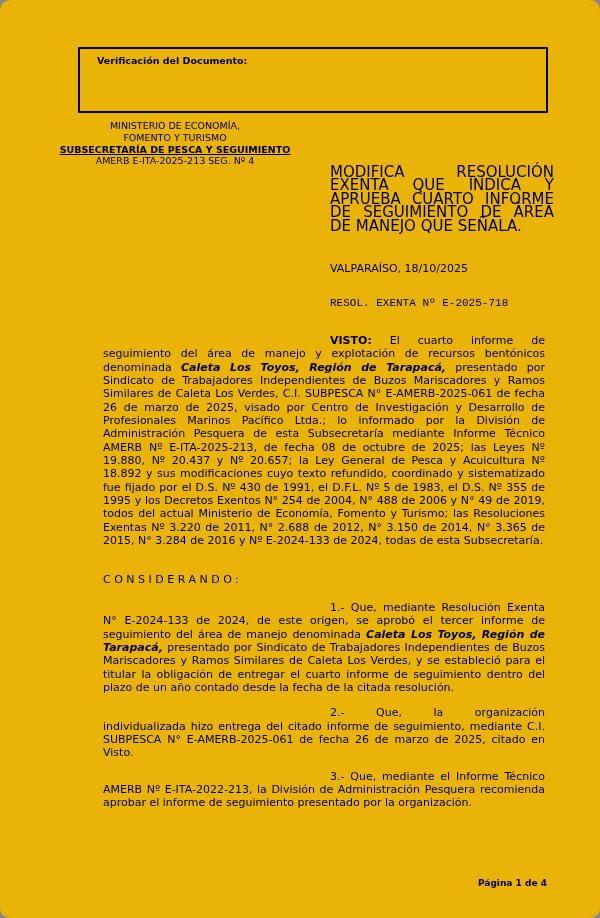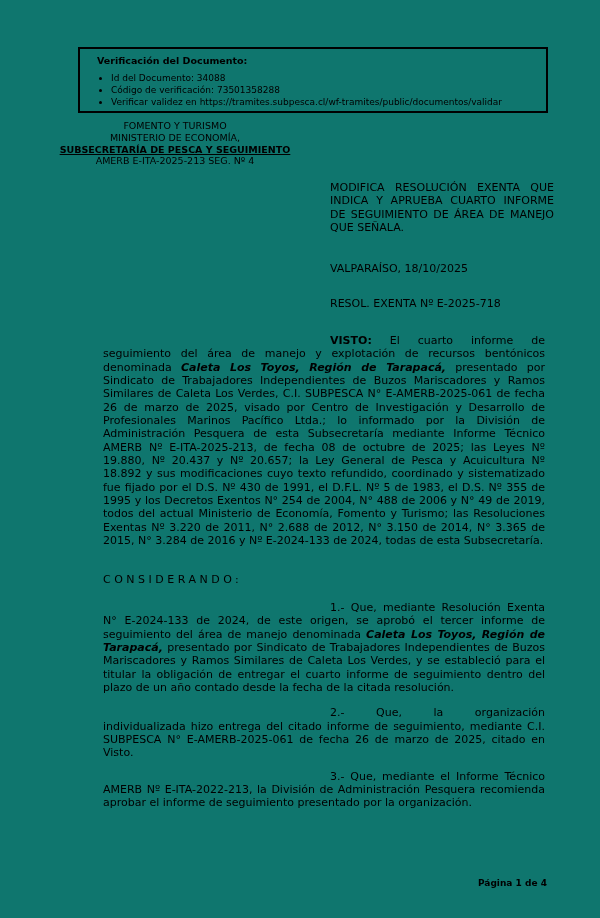--- a/index.html
+++ b/index.html
@@ -1,25 +1,26 @@
 <!DOCTYPE html>
 <html><head>
 <meta charset="utf-8">
 <style>
   * { margin: 0; padding: 0; box-sizing: border-box; }
   html, body { background: #888; }
   .page {
     position: relative;
     width: 600px;
     height: 918px;
-    background: #0f766e;
+    background: #eab308;
     color: #000000;
     font-family: "DejaVu Sans", sans-serif;
     overflow: hidden;
     margin: 0 auto;
+    border-radius: 10px;
   }
   
   .verify-box {
     position: absolute;
     left: 78px; top: 47px;
     width: 470px; height: 66px;
     border: 2px solid #000;
     padding: 6px 10px 0 17px;
   }
   .verify-title {
@@ -45,35 +46,36 @@
     font-size: 9.5px;
     line-height: 11.8px;
   }
   .letterhead .subsec {
     font-weight: bold;
     text-decoration: underline;
   }
   
   .subject {
     position: absolute;
-    left: 330px; top: 181px;
+    left: 330px; top: 166px;
     width: 224px;
-    font-size: 11px;
+    font-size: 15px;
     line-height: 13.4px;
     text-align: justify;
   }
   .place-date {
     position: absolute;
     left: 330px; top: 262px;
     font-size: 11px;
   }
   .resolution {
     position: absolute;
     left: 330px; top: 297px;
     font-size: 11px;
+    font-family: Liberation Mono, monospace;
   }
   
   .body-text {
     position: absolute;
     left: 103px; top: 334px;
     width: 442px;
     font-size: 11px;
     line-height: 13.35px;
     text-align: justify;
   }
@@ -98,30 +100,25 @@
     font-weight: bold;
   }
 </style>
 </head>
 <body>
 
 <div class="page">
 
   <div class="verify-box">
     <div class="verify-title">Verificación del Documento:</div>
-    <ul class="verify-list">
-      <li>Id del Documento: 34088</li>
-      <li>Código de verificación: 73501358288</li>
-      <li>Verificar validez en https://tramites.subpesca.cl/wf-tramites/public/documentos/validar</li>
-    </ul>
   </div>
 
   <div class="letterhead">
+    <div>MINISTERIO DE ECONOMÍA,</div>
     <div>FOMENTO Y TURISMO</div>
-    <div>MINISTERIO DE ECONOMÍA,</div>
     <div class="subsec">SUBSECRETARÍA DE PESCA Y SEGUIMIENTO</div>
     <div>AMERB E-ITA-2025-213 SEG. Nº 4</div>
   </div>
 
   <div class="subject">MODIFICA RESOLUCIÓN EXENTA QUE INDICA Y APRUEBA CUARTO INFORME DE SEGUIMIENTO DE ÁREA DE MANEJO QUE SEÑALA.</div>
 
   <div class="place-date">VALPARAÍSO, 18/10/2025</div>
 
   <div class="resolution">RESOL. EXENTA Nº E-2025-718</div>
 

